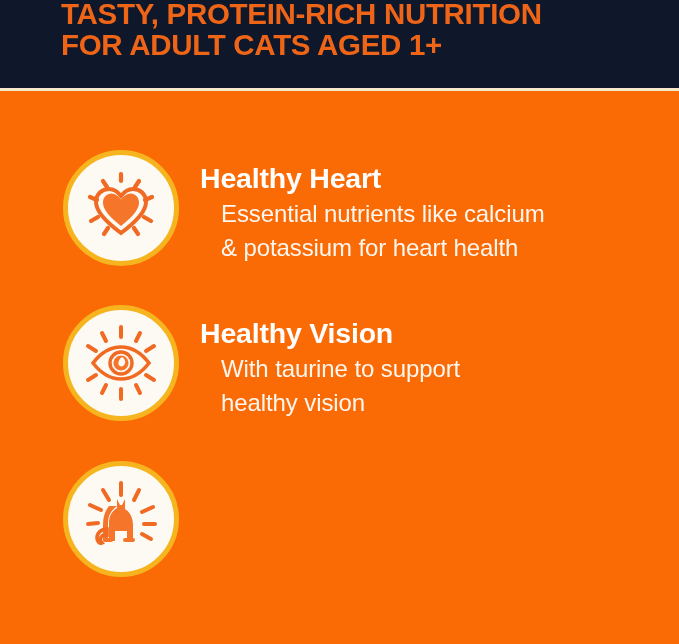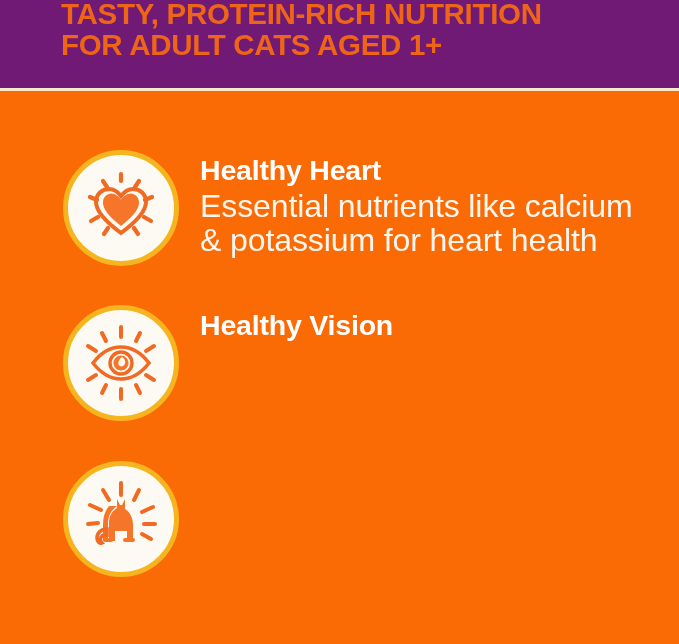--- a/index.html
+++ b/index.html
@@ -13,21 +13,21 @@
     position:relative;
     width:679px; height:644px;
     background:#ffffff;
   }
 
   
   .header-band {
     position:absolute;
     left:0; top:0;
     width:679px; height:106px;
-    background:#701a75;
+    background:#0f172a;
   }
   .header-title {
     position:absolute;
     left:61px; top:-2px;
     width:600px;
     color:#EE6517;
     font-size:29.5px;
     font-weight:bold;
     line-height:31px;
     letter-spacing:-0.3px;
@@ -78,29 +78,31 @@
     left:200px; top:3px;
     width:470px;
   }
   .feature-heading {
     color:#ffffff;
     font-size:28.5px;
     font-weight:bold;
     line-height:34px;
     letter-spacing:-0.2px;
     white-space:nowrap;
+    margin-top:8px;
   }
   .feature-body {
     color:#FDF7F0;
-    font-size:32px;
+    font-size:24px;
     font-weight:normal;
     line-height:34px;
     letter-spacing:-0.1px;
     white-space:pre-line;
     padding-top:2px;
+    margin-left:21px;
   }
 </style>
 </head>
 <body>
 
 <div id="canvas">
 
   <div class="header-band">
     <div class="header-title">TASTY, PROTEIN-RICH NUTRITION
 FOR ADULT CATS AGED 1+</div>
@@ -150,20 +152,22 @@
           <line x1="73" y1="57" x2="65" y2="52"></line>
         </g>
         <path d="M12 40 C22 27 32 24 40 24 C48 24 58 27 68 40 C58 53 48 56 40 56 C32 56 22 53 12 40 Z" fill="none" stroke="#F06A23" stroke-width="3.6"></path>
         <circle cx="40" cy="40" r="11" fill="none" stroke="#F06A23" stroke-width="3.4"></circle>
         <path d="M40 32.5 C44 32.5 47.5 36 47.5 40 C47.5 44 44 47.5 40 47.5 C36 47.5 32.5 44 32.5 40 C32.5 36 36 32.5 40 32.5 Z" fill="#F5752A"></path>
         <path d="M41 34 C44 36 45 39 43.5 41.5 C42 44 38.5 44 37.5 41.5 C36.8 39.5 38.5 35.5 41 34 Z" fill="#FCFAF2"></path>
       </svg>
     </div>
     <div class="feature-text">
       <div class="feature-heading">Healthy Vision</div>
+      <div class="feature-body">With taurine to support
+healthy vision</div>
     </div>
   </div>
 
   <div class="feature feature-3">
     <div class="icon-circle">
       <svg width="80" height="80" viewBox="0 0 80 80" aria-hidden="true">
         <g stroke="#F06A23" stroke-width="4" stroke-linecap="round" fill="none">
           <line x1="40" y1="4" x2="40" y2="16"></line>
           <line x1="22" y1="11" x2="28" y2="21"></line>
           <line x1="58" y1="11" x2="53" y2="21"></line>

